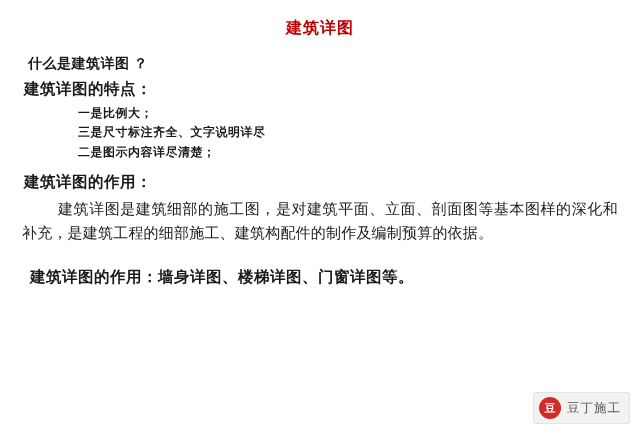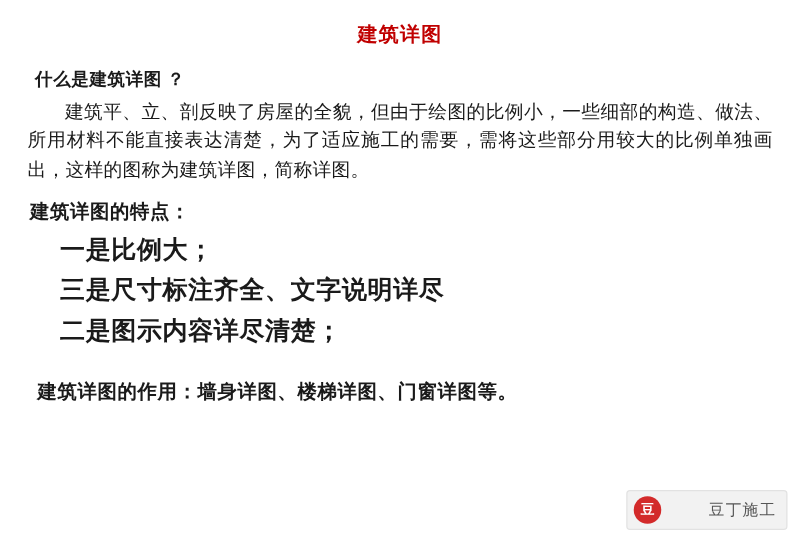--- a/index.html
+++ b/index.html
@@ -50,24 +50,24 @@
     font-weight: bold;
     margin: 0 0 4px 2px;
     letter-spacing: 0.5px;
   }
   .bullets {
     margin: 0 0 10px 0;
     padding: 0;
     list-style: none;
   }
   .bullets li {
-    font-size: 20px;
+    font-size: 12px;
     font-weight: bold;
     line-height: 1.62;
-    margin-left: 26px;
+    margin-left: 56px;
     letter-spacing: 0.5px;
   }
   .sec-head2 {
     font-size: 15.5px;
     font-weight: bold;
     margin: 6px 0 4px 2px;
     letter-spacing: 0.5px;
   }
   .para2 {
     font-size: 15px;
@@ -108,43 +108,43 @@
     align-items: center;
     justify-content: center;
     font-family: "Liberation Sans", sans-serif;
     line-height: 1;
   }
   .badge-text {
     font-size: 12.5px;
     color: #555555;
     font-family: "Liberation Sans", sans-serif;
     letter-spacing: 1px;
-    margin-left: 32px;
   }
 </style>
 </head>
 <body>
 
 <div class="page">
 
   <div class="doc-title">建筑详图</div>
 
   <div class="q-line">什么是建筑详图 ？</div>
 
-  <p class="para">建筑平、立、剖反映了房屋的全貌，但由于绘图的比例小，一些细部的构造、做法、所用材料不能直接表达清楚，为了适应施工的需要，需将这些部分用较大的比例单独画出，这样的图称为建筑详图，简称详图。</p>
 
   <div class="sec-head">建筑详图的特点：</div>
 
   <ul class="bullets">
     <li>一是比例大；</li>
     <li>三是尺寸标注齐全、文字说明详尽</li>
     <li>二是图示内容详尽清楚；</li>
   </ul>
 
+  <div class="sec-head2">建筑详图的作用：</div>
 
+  <p class="para2">建筑详图是建筑细部的施工图，是对建筑平面、立面、剖面图等基本图样的深化和补充，是建筑工程的细部施工、建筑构配件的制作及编制预算的依据。</p>
 
   <div class="final-line">建筑详图的作用：墙身详图、楼梯详图、门窗详图等。</div>
 
   <div class="badge">
     <span class="badge-logo">豆</span>
     <span class="badge-text">豆丁施工</span>
   </div>
 
 </div>
 

